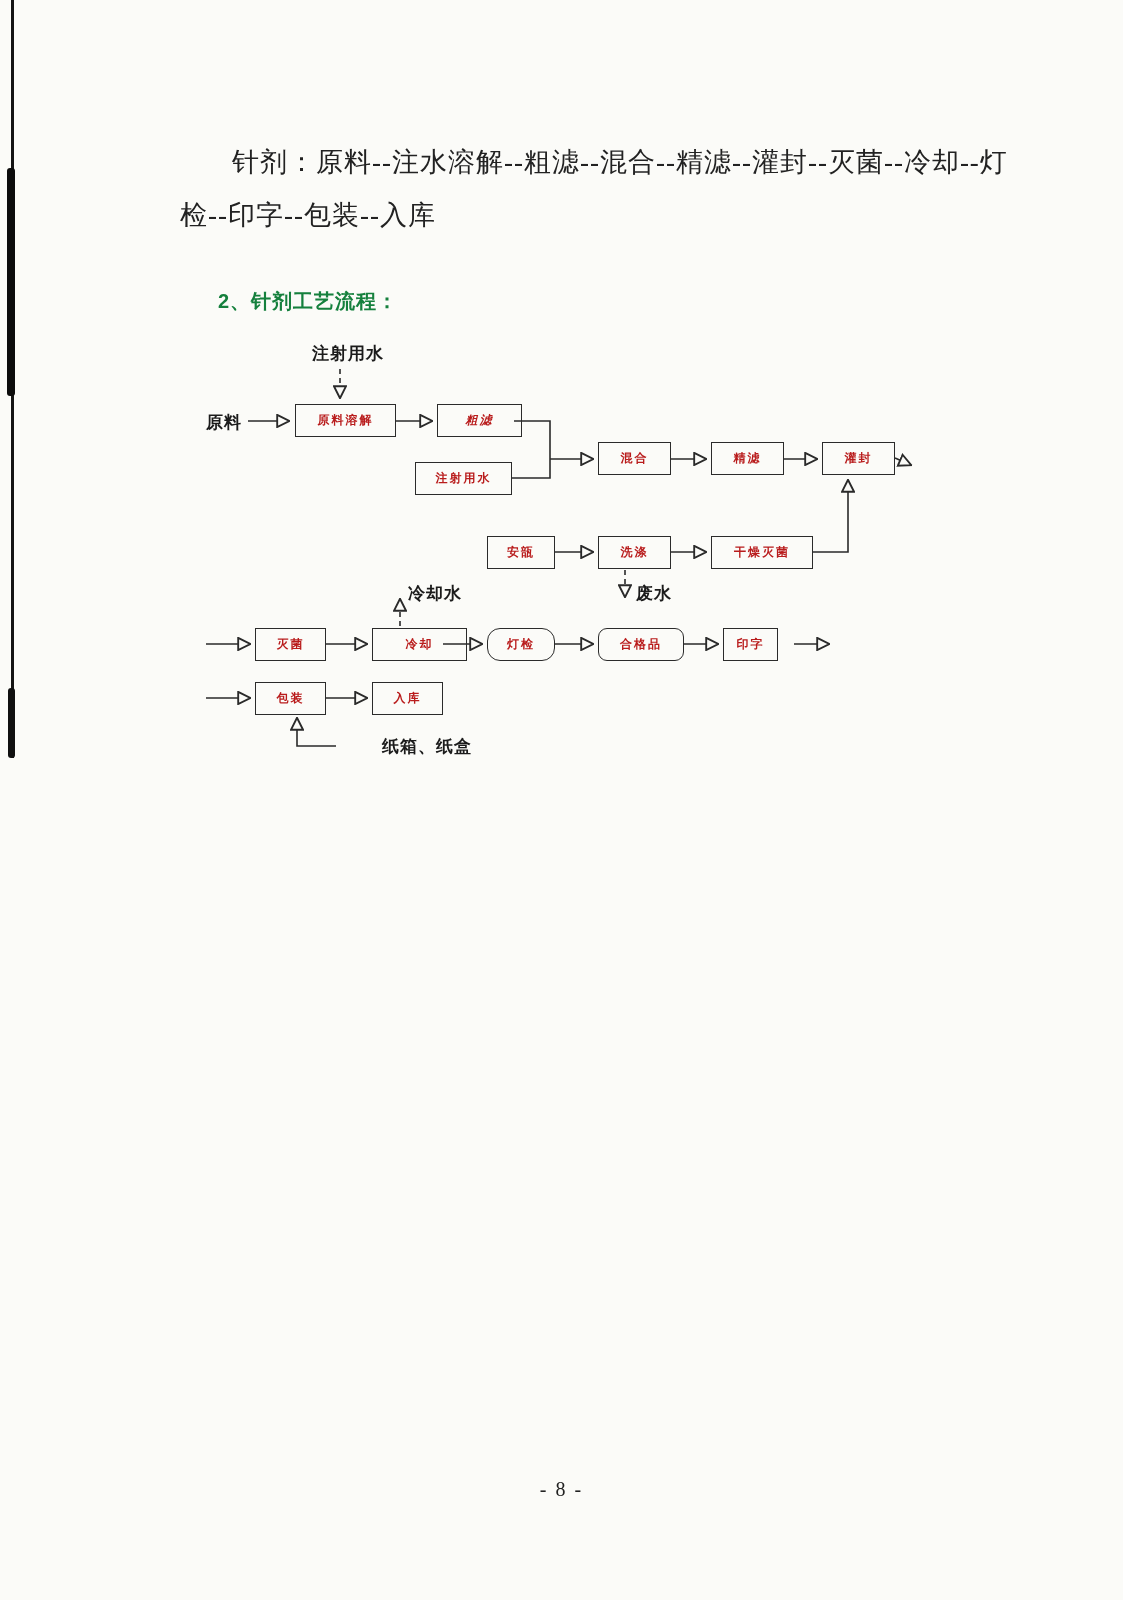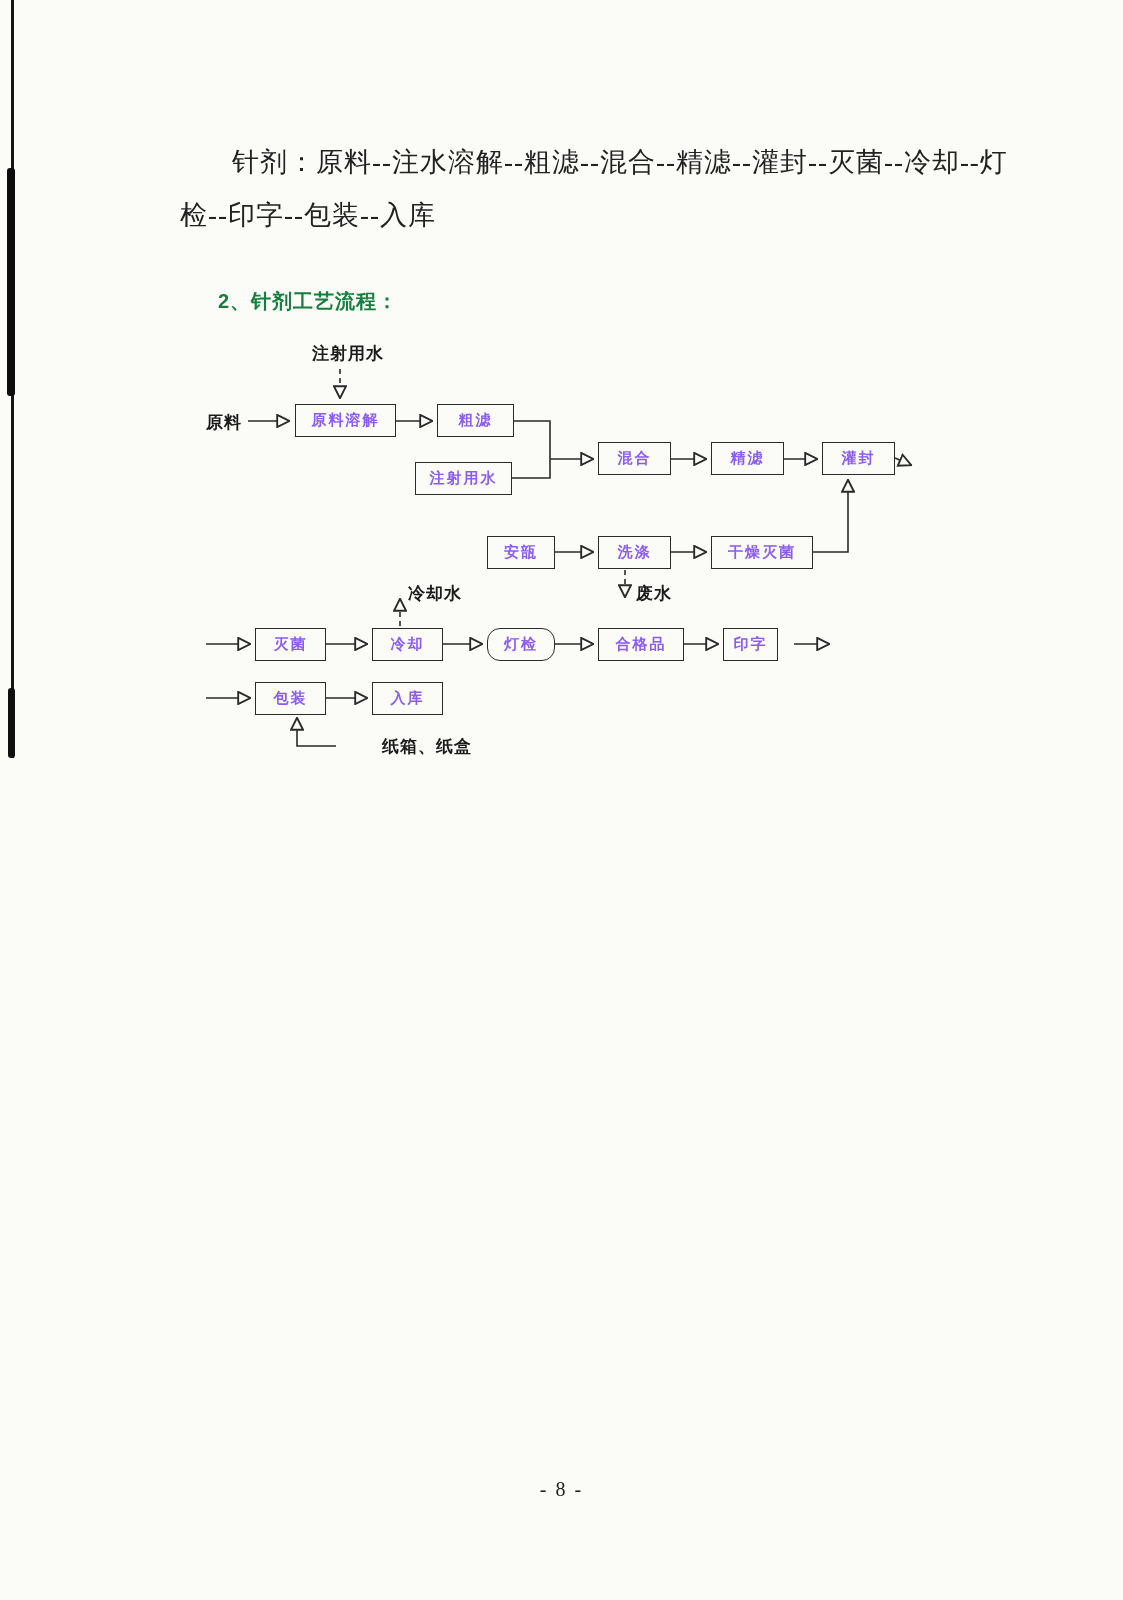--- a/index.html
+++ b/index.html
@@ -43,23 +43,23 @@
     letter-spacing: 1px;
     color: #15803d;
   }
   .fc-box {
     position: absolute;
     height: 33px;
     border: 1.7px solid #2b2b2b;
     display: flex; align-items: center; justify-content: center;
     font-family: "Liberation Sans", sans-serif;
     font-weight: 700;
-    font-size: 15px;
+    font-size: 12px;
     letter-spacing: 2px;
-    color: #8b5cf6;
+    color: #b91c1c;
   }
   .fc-label {
     position: absolute;
     font-family: "Liberation Sans", sans-serif;
     font-weight: 700;
     font-size: 17px;
     letter-spacing: 1px;
     color: #1b1b1b;
     white-space: nowrap;
   }
@@ -139,34 +139,34 @@
     </g>
   </svg>
 
   <div class="fc-label" style="left:312px; top:342px;">注射用水</div>
   <div class="fc-label" style="left:206px; top:411px;">原料</div>
   <div class="fc-label" style="left:636px; top:582px;">废水</div>
   <div class="fc-label" style="left:408px; top:582px;">冷却水</div>
   <div class="fc-label" style="left:341px; top:735px;margin-left:41px;">纸箱、纸盒</div>
 
   <div class="fc-box" style="left:295px; top:404px; width:101px;">原料溶解</div>
-  <div class="fc-box" style="left:437px; top:404px; width:77px;">粗滤</div>
+  <div class="fc-box" style="left:437px; top:404px; width:85px;font-style:italic;">粗滤</div>
   <div class="fc-box" style="left:415px; top:462px; width:97px;">注射用水</div>
   <div class="fc-box" style="left:598px; top:442px; width:73px;text-align:right;">混合</div>
   <div class="fc-box" style="left:711px; top:442px; width:73px;text-align:center;">精滤</div>
   <div class="fc-box" style="left:822px; top:442px; width:73px;">灌封</div>
 
   <div class="fc-box" style="left:487px; top:536px; width:68px;">安瓿</div>
   <div class="fc-box" style="left:598px; top:536px; width:73px;">洗涤</div>
   <div class="fc-box" style="left:711px; top:536px; width:102px;">干燥灭菌</div>
 
   <div class="fc-box" style="left:255px; top:628px; width:71px;">灭菌</div>
-  <div class="fc-box" style="left:372px; top:628px; width:71px;">冷却</div>
+  <div class="fc-box" style="left:372px; top:628px; width:95px;">冷却</div>
   <div class="fc-box" style="left:487px; top:628px; width:68px;border-radius:13px;">灯检</div>
-  <div class="fc-box" style="left:598px; top:628px; width:86px;">合格品</div>
+  <div class="fc-box" style="left:598px; top:628px; width:86px;border-radius:9px;">合格品</div>
   <div class="fc-box" style="left:723px; top:628px; width:55px;">印字</div>
 
   <div class="fc-box" style="left:255px; top:682px; width:71px;">包装</div>
   <div class="fc-box" style="left:372px; top:682px; width:71px;">入库</div>
 
   <div class="page-number">- 8 -</div>
 
 </div>
 
 </body></html>

